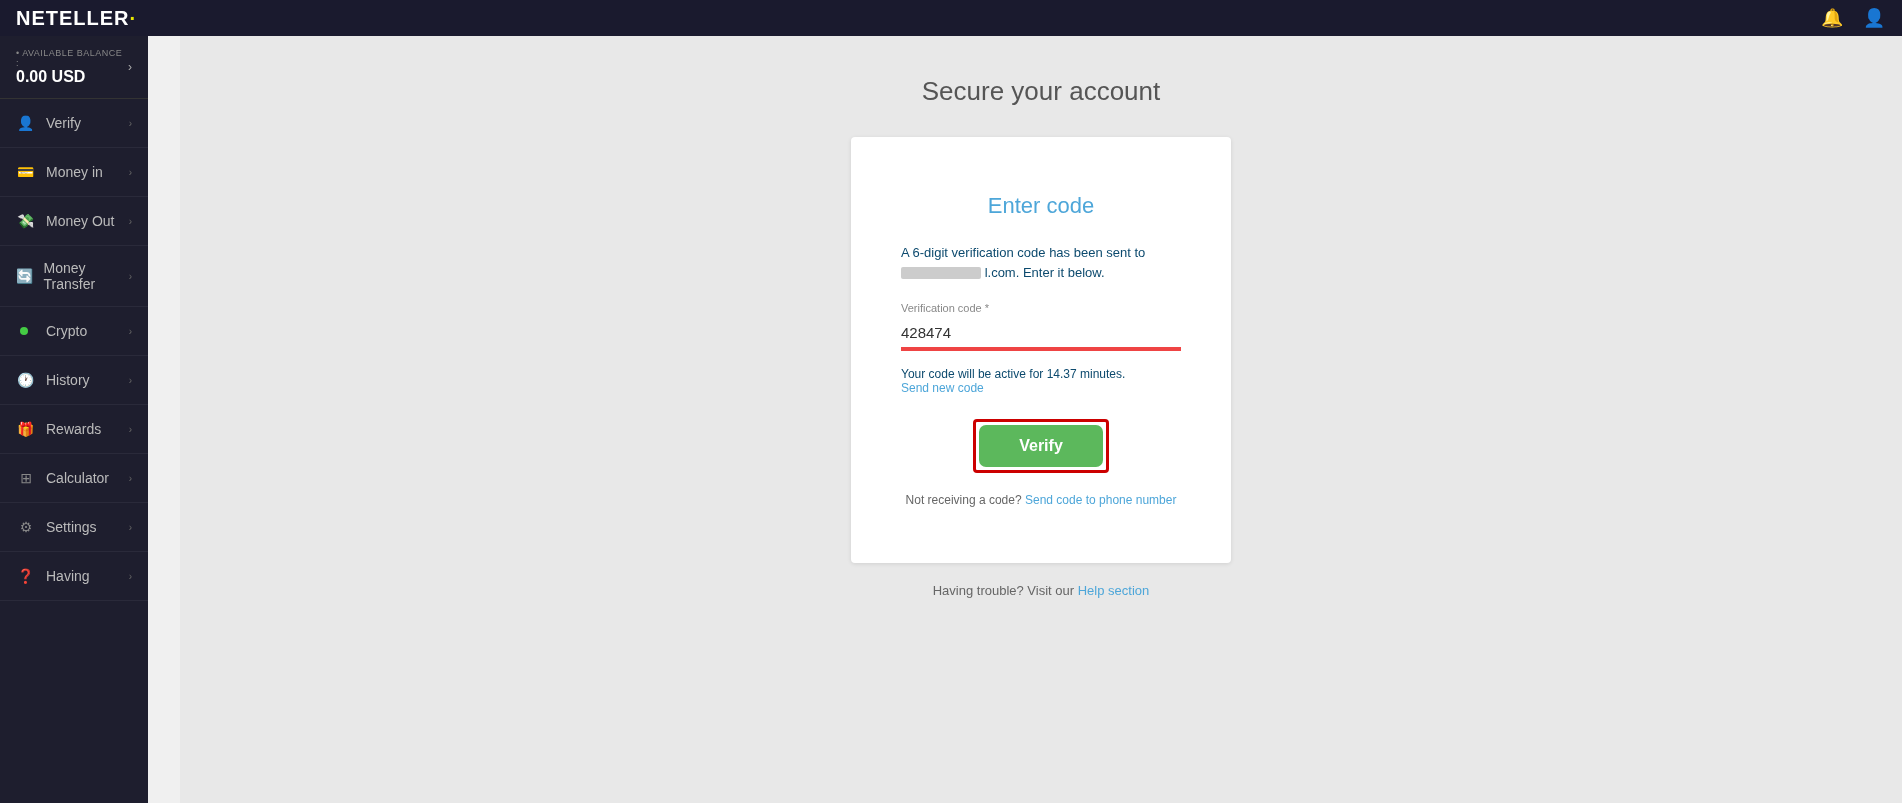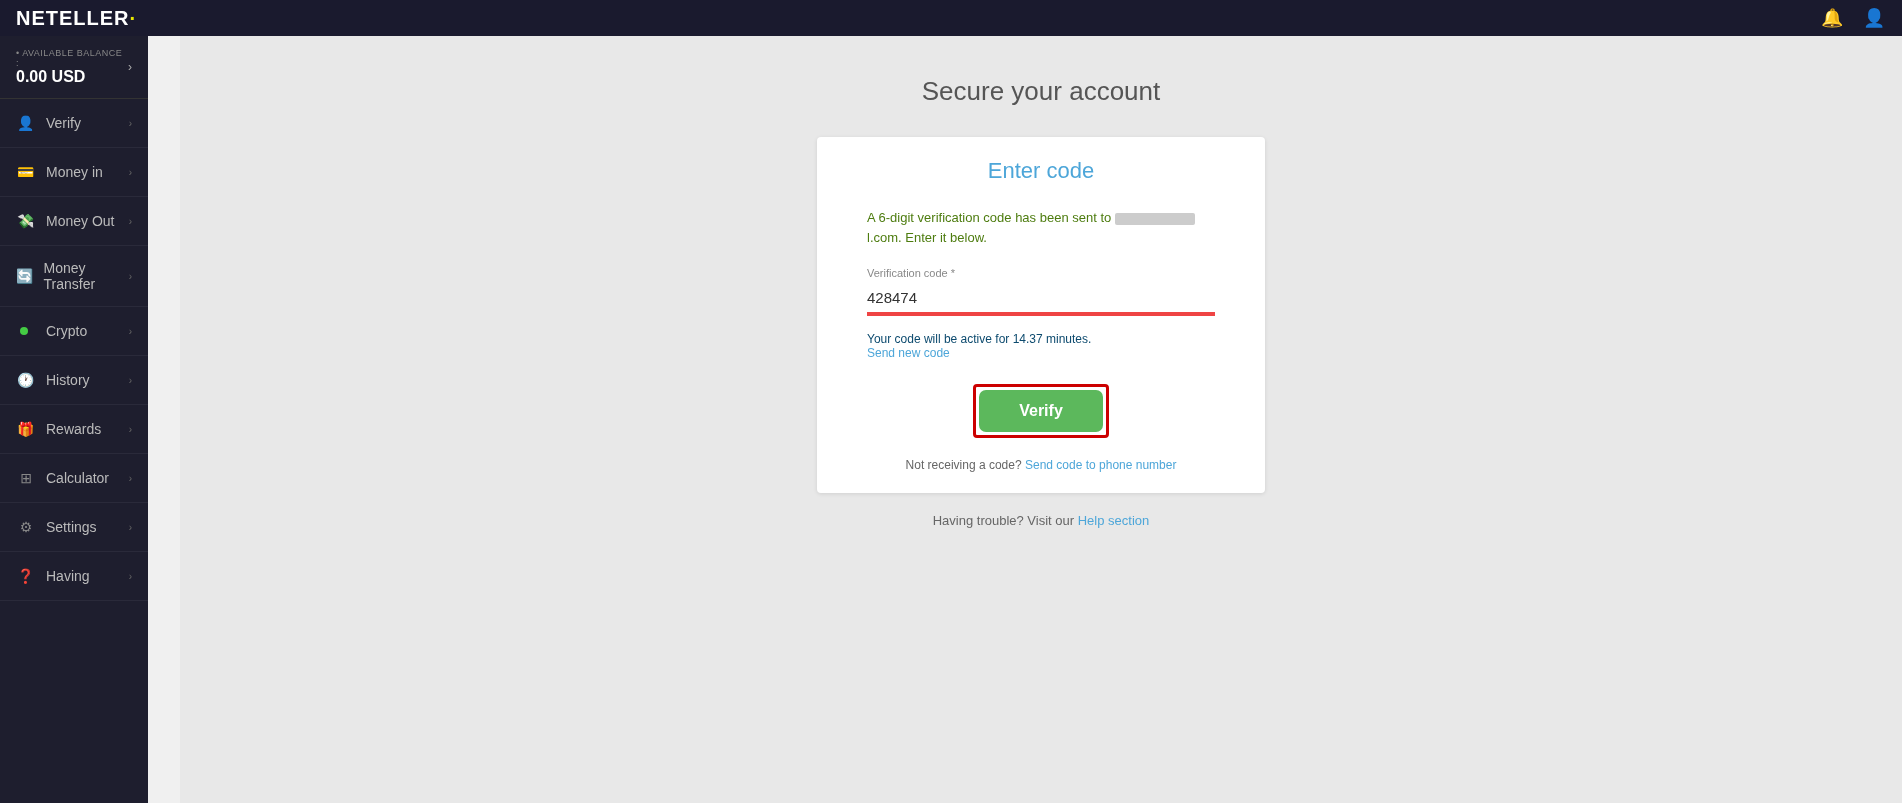--- a/index.html
+++ b/index.html
@@ -123,36 +123,36 @@
       font-size: 26px;
       color: #555;
       margin-bottom: 30px;
       font-weight: normal;
     }
 
     
     .card {
       background: white;
       border-radius: 4px;
-      padding: 21px 50px;
-      width: 448px;
+      padding: 56px 50px;
+      width: 380px;
       box-shadow: 0 1px 4px rgba(0,0,0,0.1);
     }
 
     .card-title {
       color: #4da6d9;
       font-size: 22px;
       text-align: center;
       margin-bottom: 24px;
       font-weight: normal;
     }
 
     .card-desc {
       font-size: 13px;
-      color: #4d7c0f;
+      color: #0c4a6e;
       margin-bottom: 20px;
       line-height: 1.5;
     }
 
     .masked-email {
       display: inline-block;
       background: #ccc;
       width: 80px;
       height: 12px;
       vertical-align: middle;

